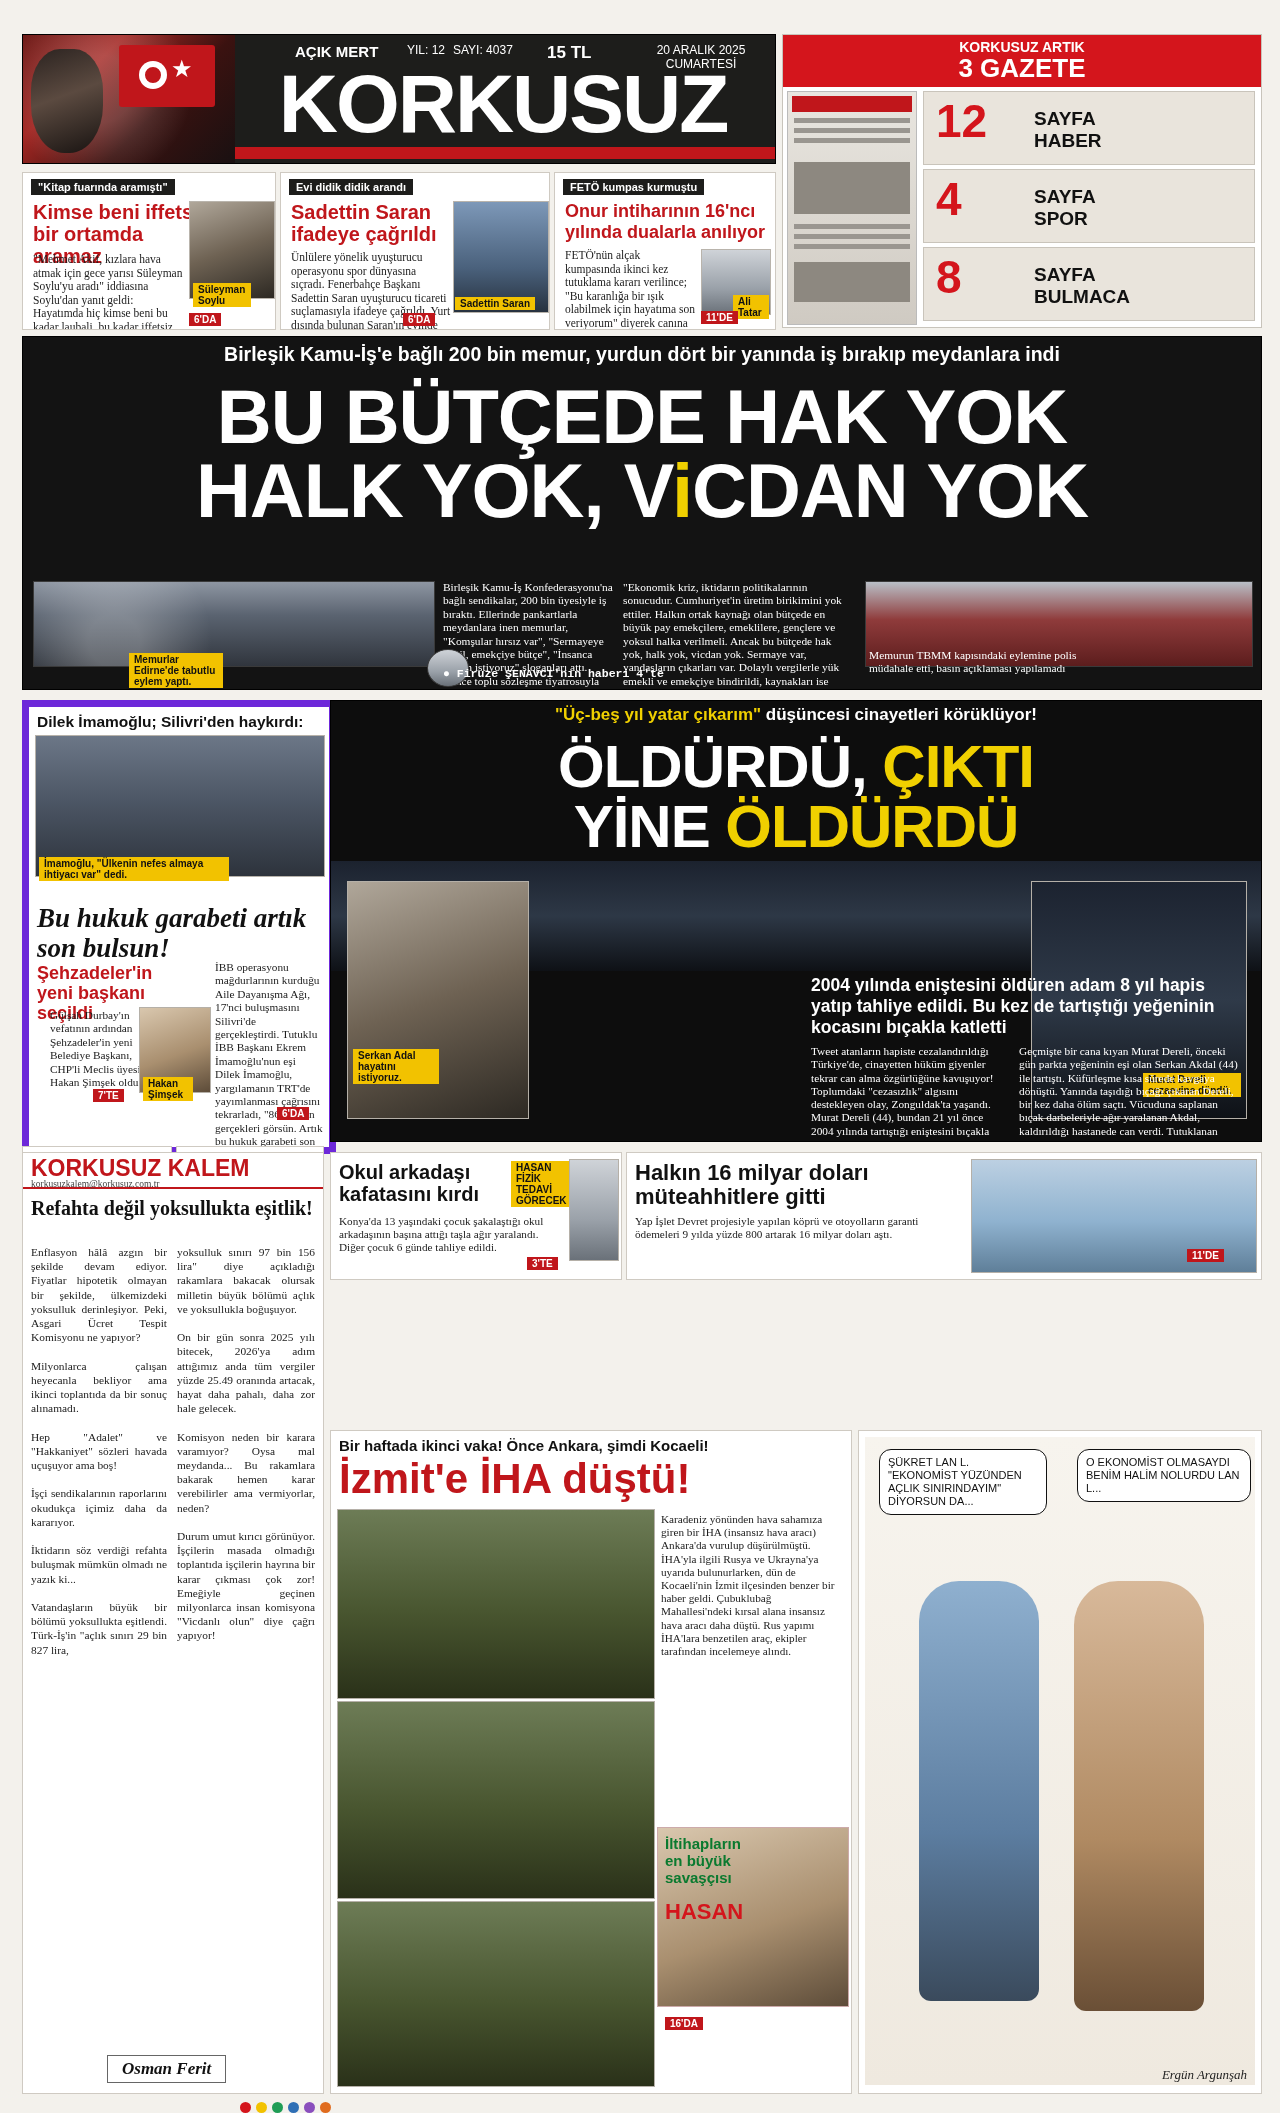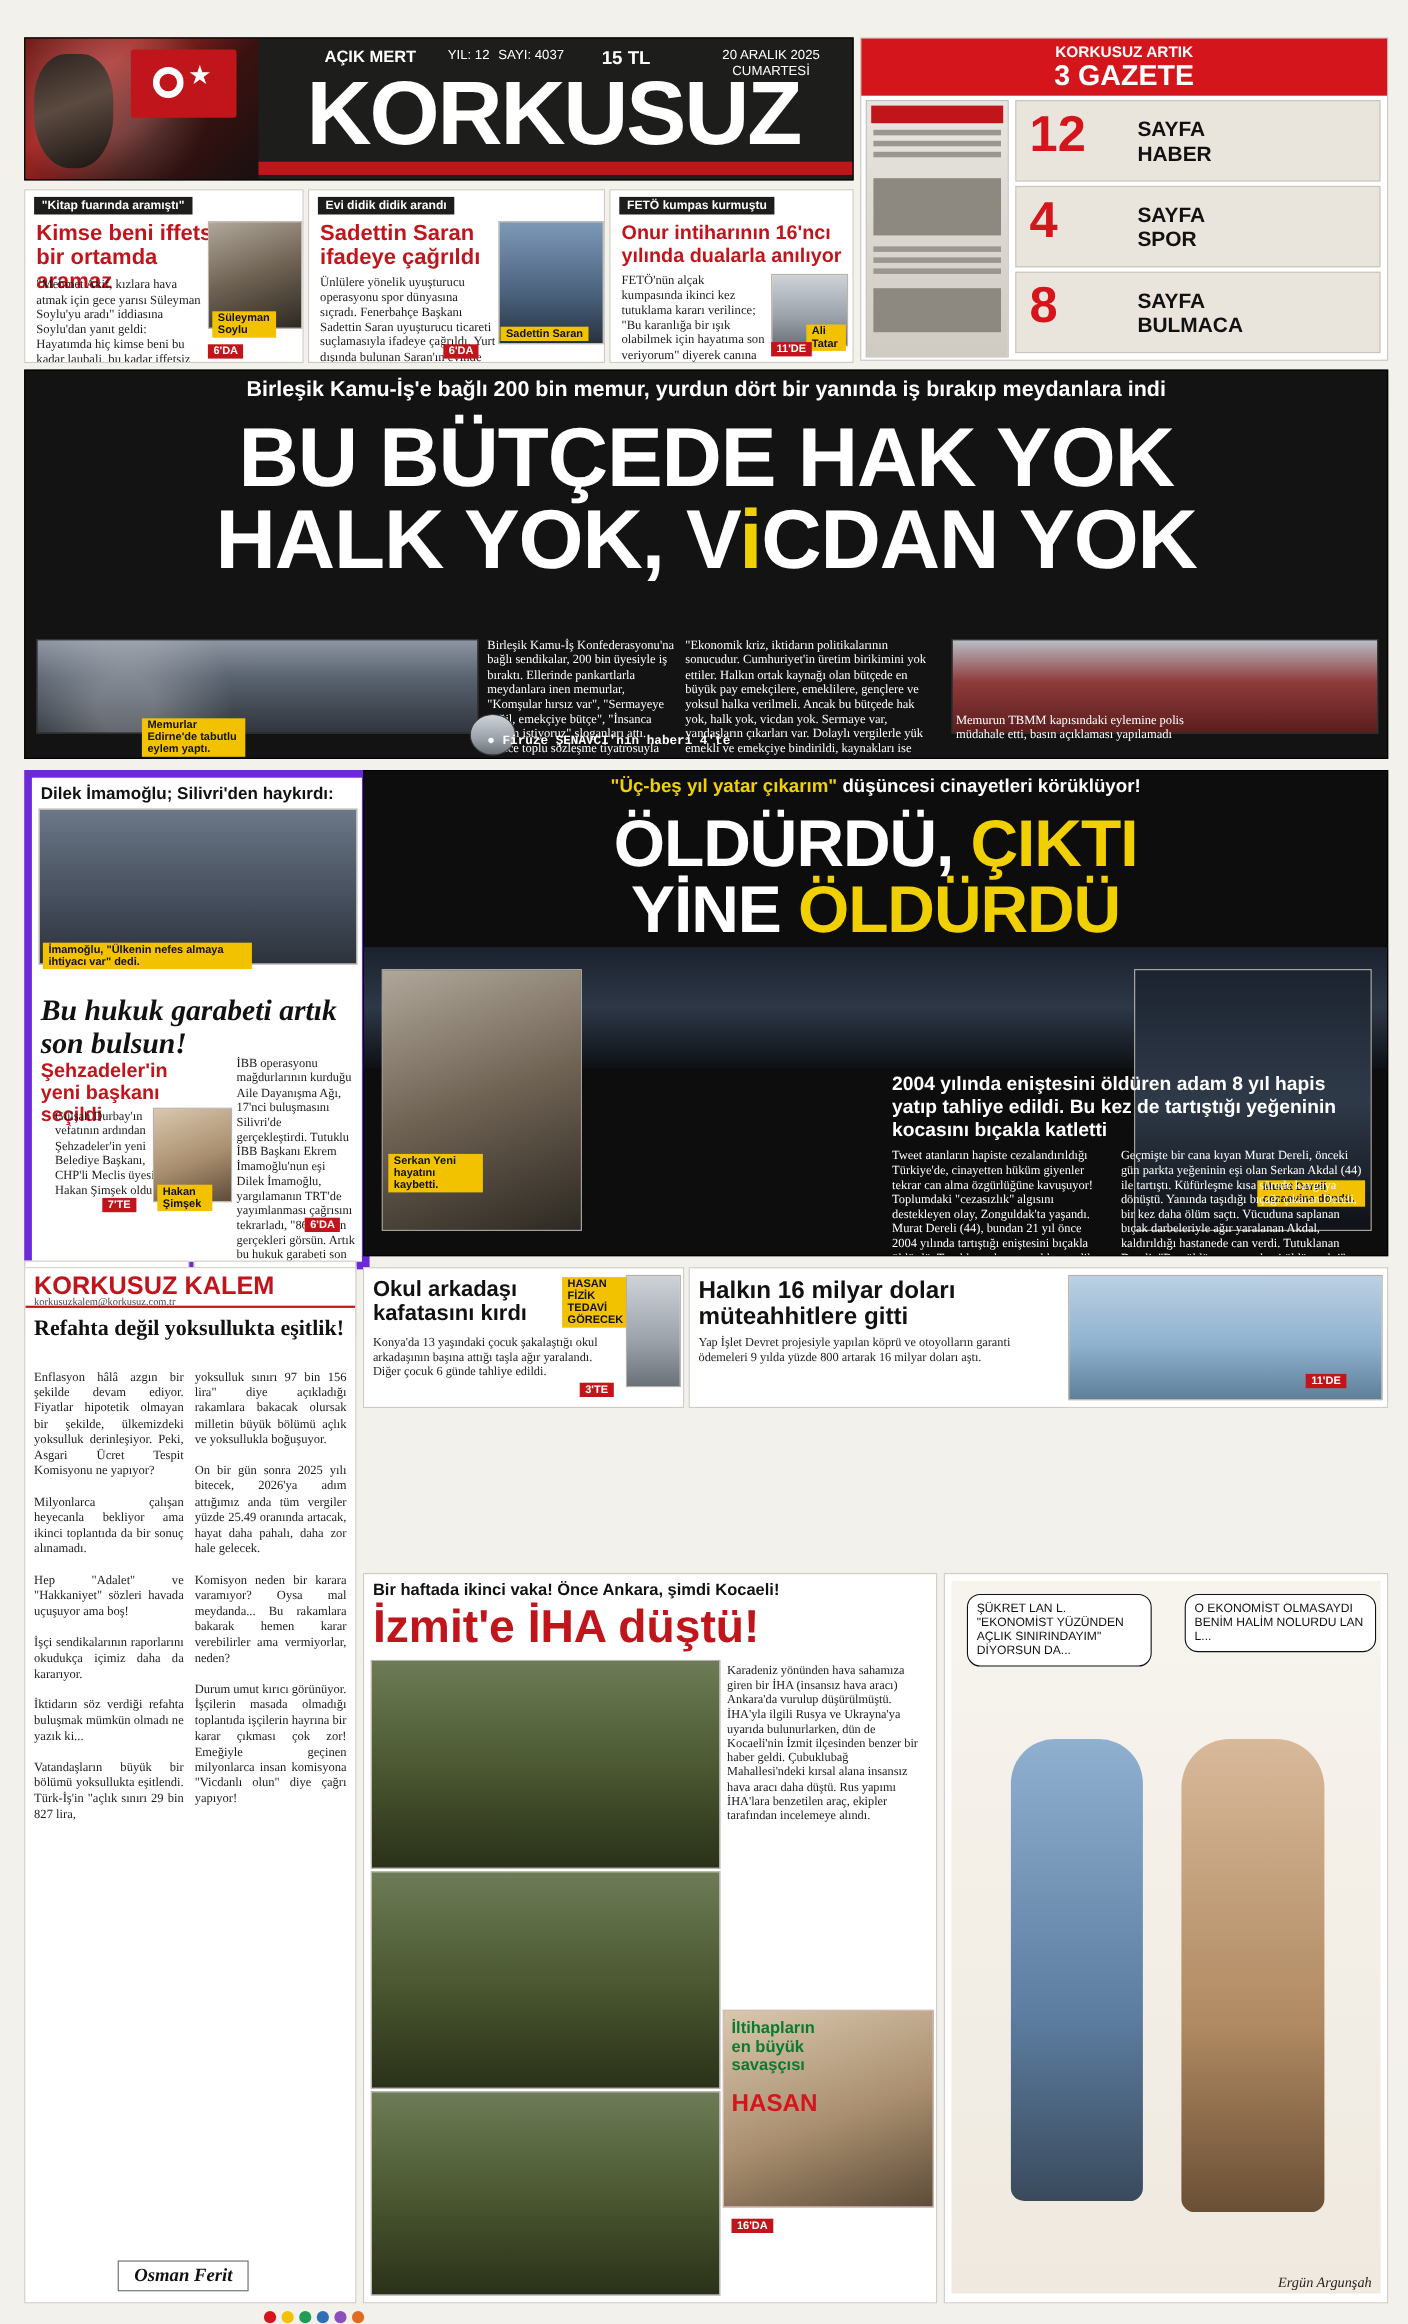--- a/index.html
+++ b/index.html
@@ -241,21 +241,21 @@
       <span class="y">"Üç-beş yıl yatar çıkarım"</span><span> düşüncesi cinayetleri körüklüyor!</span>
     </div>
     <div class="cr-head" style="top:38px">
       <span>ÖLDÜRDÜ, </span><span class="y">ÇIKTI</span>
     </div>
     <div class="cr-head" style="top:98px">
       <span>YİNE </span><span class="y">ÖLDÜRDÜ</span>
     </div>
     <div class="photo ph-night" style="left:0;top:160px;width:930px;height:110px;border:none;opacity:.95"></div>
     <div class="photo ph-man" style="left:16px;top:180px;width:180px;height:236px"></div>
-    <div class="cap" style="left:22px;top:348px;width:76px;line-height:11px">Serkan Yeni hayatını kaybetti.</div>
+    <div class="cap" style="left:22px;top:348px;width:76px;line-height:11px">Serkan Adal hayatını istiyoruz.</div>
     <div class="photo ph-night" style="left:700px;top:180px;width:214px;height:236px"></div>
     <div class="cap" style="left:812px;top:372px;width:88px;line-height:11px">Murat Dereli cezaevine döndü.</div>
     <div class="cr-deck">2004 yılında eniştesini öldüren adam 8 yıl hapis yatıp tahliye edildi. Bu kez de tartıştığı yeğeninin kocasını bıçakla katletti</div>
     <div class="cr-col" style="left:480px;top:344px;width:196px">Tweet atanların hapiste cezalandırıldığı Türkiye'de, cinayetten hüküm giyenler tekrar can alma özgürlüğüne kavuşuyor! Toplumdaki "cezasızlık" algısını destekleyen olay, Zonguldak'ta yaşandı. Murat Dereli (44), bundan 21 yıl önce 2004 yılında tartıştığı eniştesini bıçakla öldürdü. Tutuklanıp hapse mahkum edilen Dereli, sadece 8 yıl yattıktan sonra 2012'de tahliye edildi.</div>
     <div class="cr-col" style="left:688px;top:344px;width:226px">Geçmişte bir cana kıyan Murat Dereli, önceki gün parkta yeğeninin eşi olan Serkan Akdal (44) ile tartıştı. Küfürleşme kısa sürede kavgaya dönüştü. Yanında taşıdığı bıçağı çıkaran Dereli, bir kez daha ölüm saçtı. Vücuduna saplanan bıçak darbeleriyle ağır yaralanan Akdal, kaldırıldığı hastanede can verdi. Tutuklanan Dereli, "Ben öldürmesem o beni öldürecekti" dedi.</div>
   </div>
 
   <div class="smallbox" style="left:22px;top:1146px;width:148px;height:68px">
     <div class="sb-head" style="width:132px">Tüm diziler kan ve şiddet dolu</div>
     <div class="sb-by"><span>Mustafa MUTLU yazdı...</span> <span>3'te</span></div>

